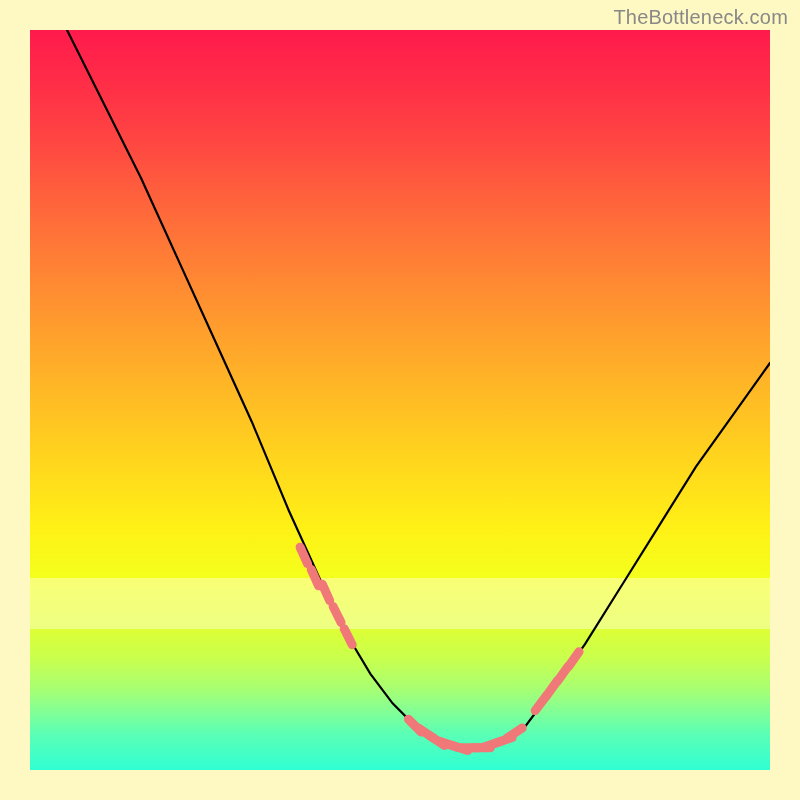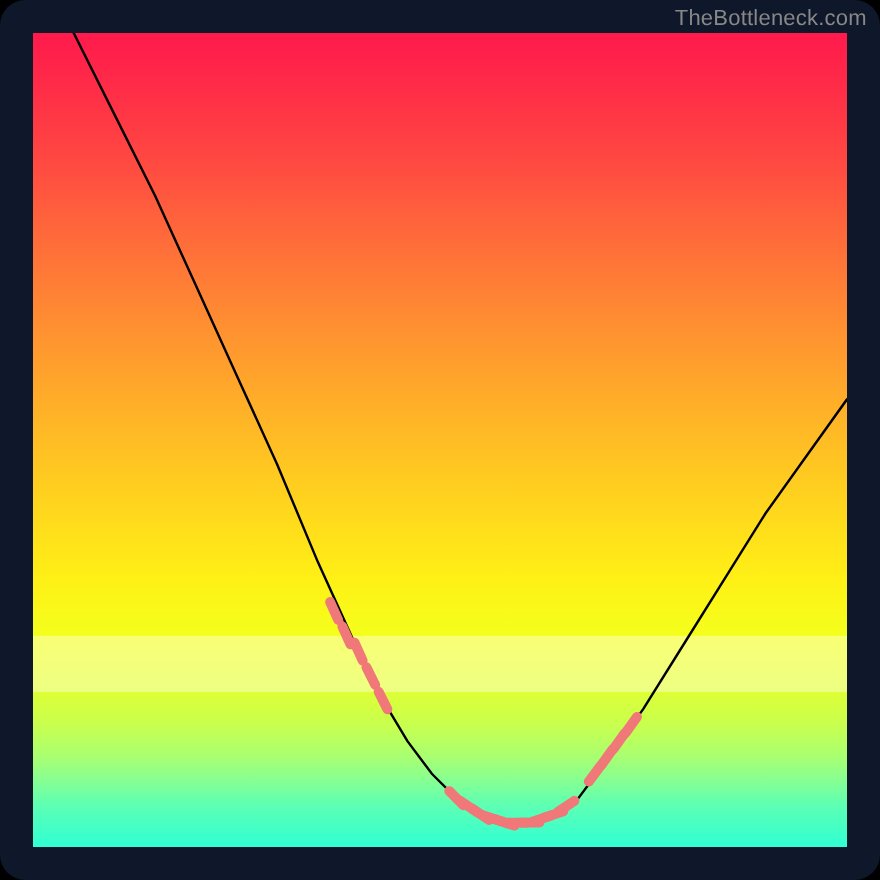--- a/index.html
+++ b/index.html
@@ -10,22 +10,21 @@
     overflow: hidden;
     background: #000;
     font-family: Arial, Helvetica, sans-serif;
   }
   .frame {
     position: absolute;
     left: 0;
     top: 0;
     width: 800px;
     height: 800px;
-    background: #0f172a;
-    border-radius: 23px;
+    background: #fef9c3;
   }
   .plot-area {
     position: absolute;
     left: 30px;
     top: 30px;
     width: 740px;
     height: 740px;
     overflow: hidden;
   }
   .gradient {

